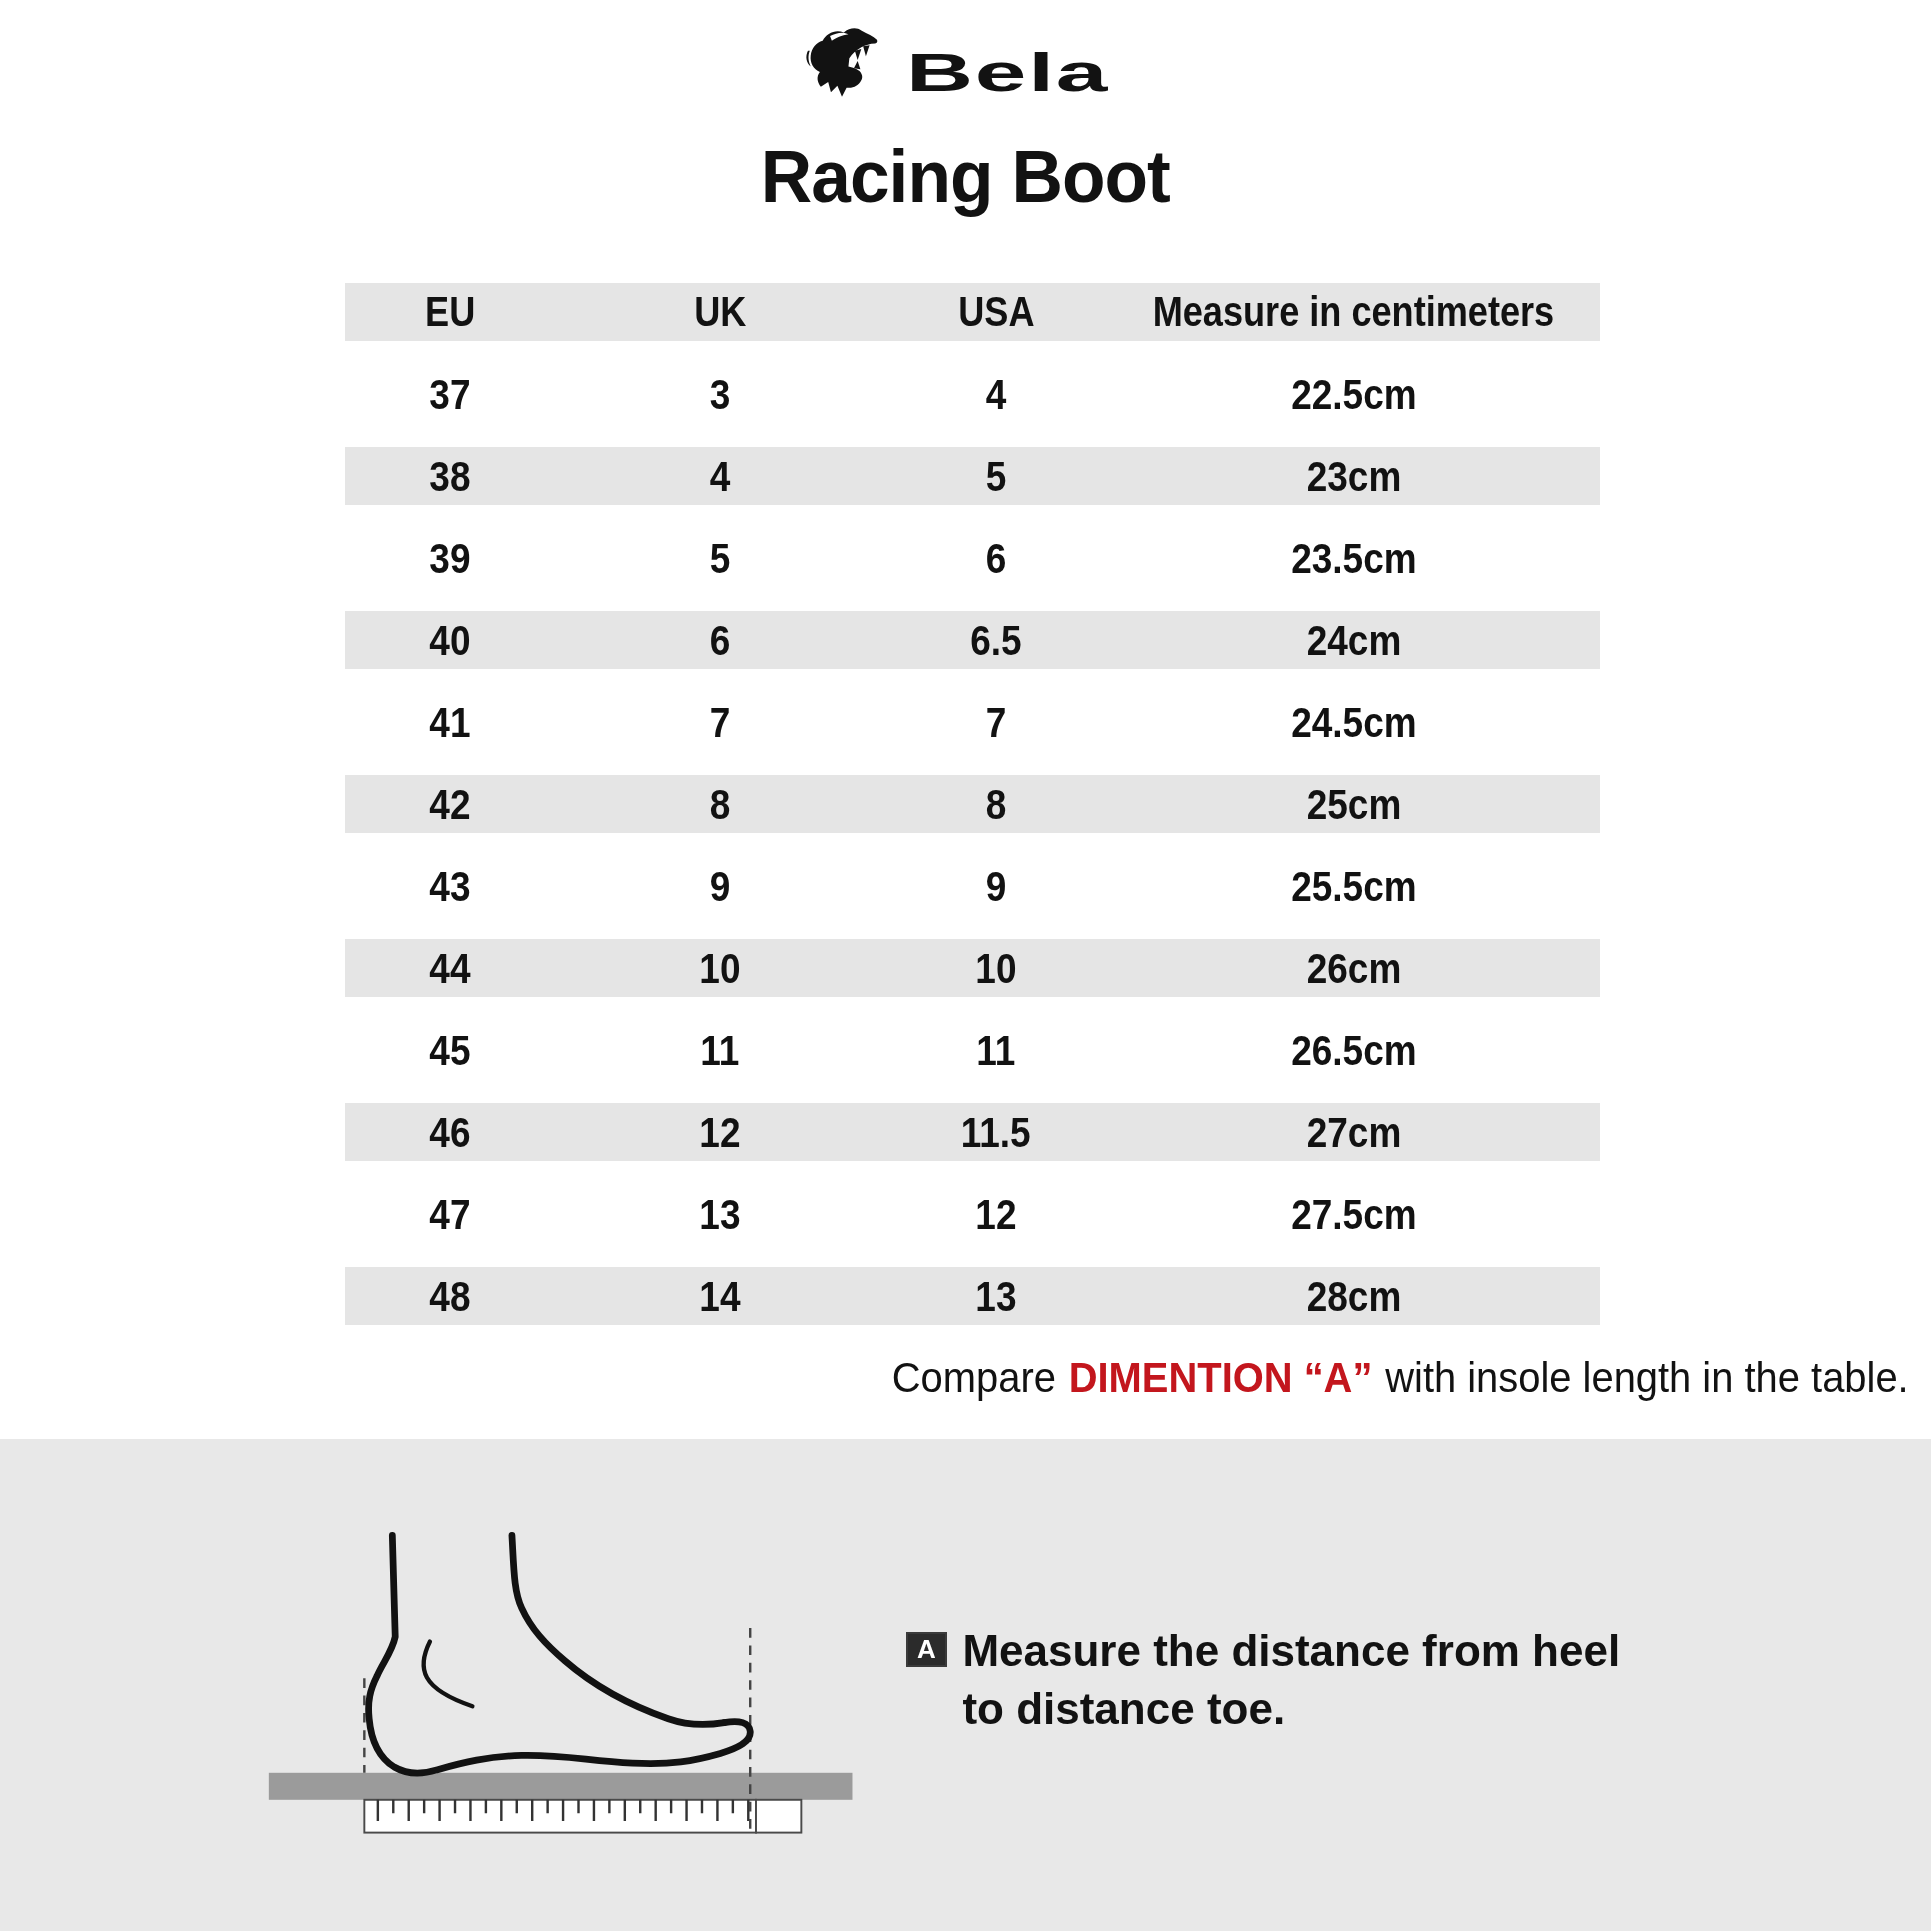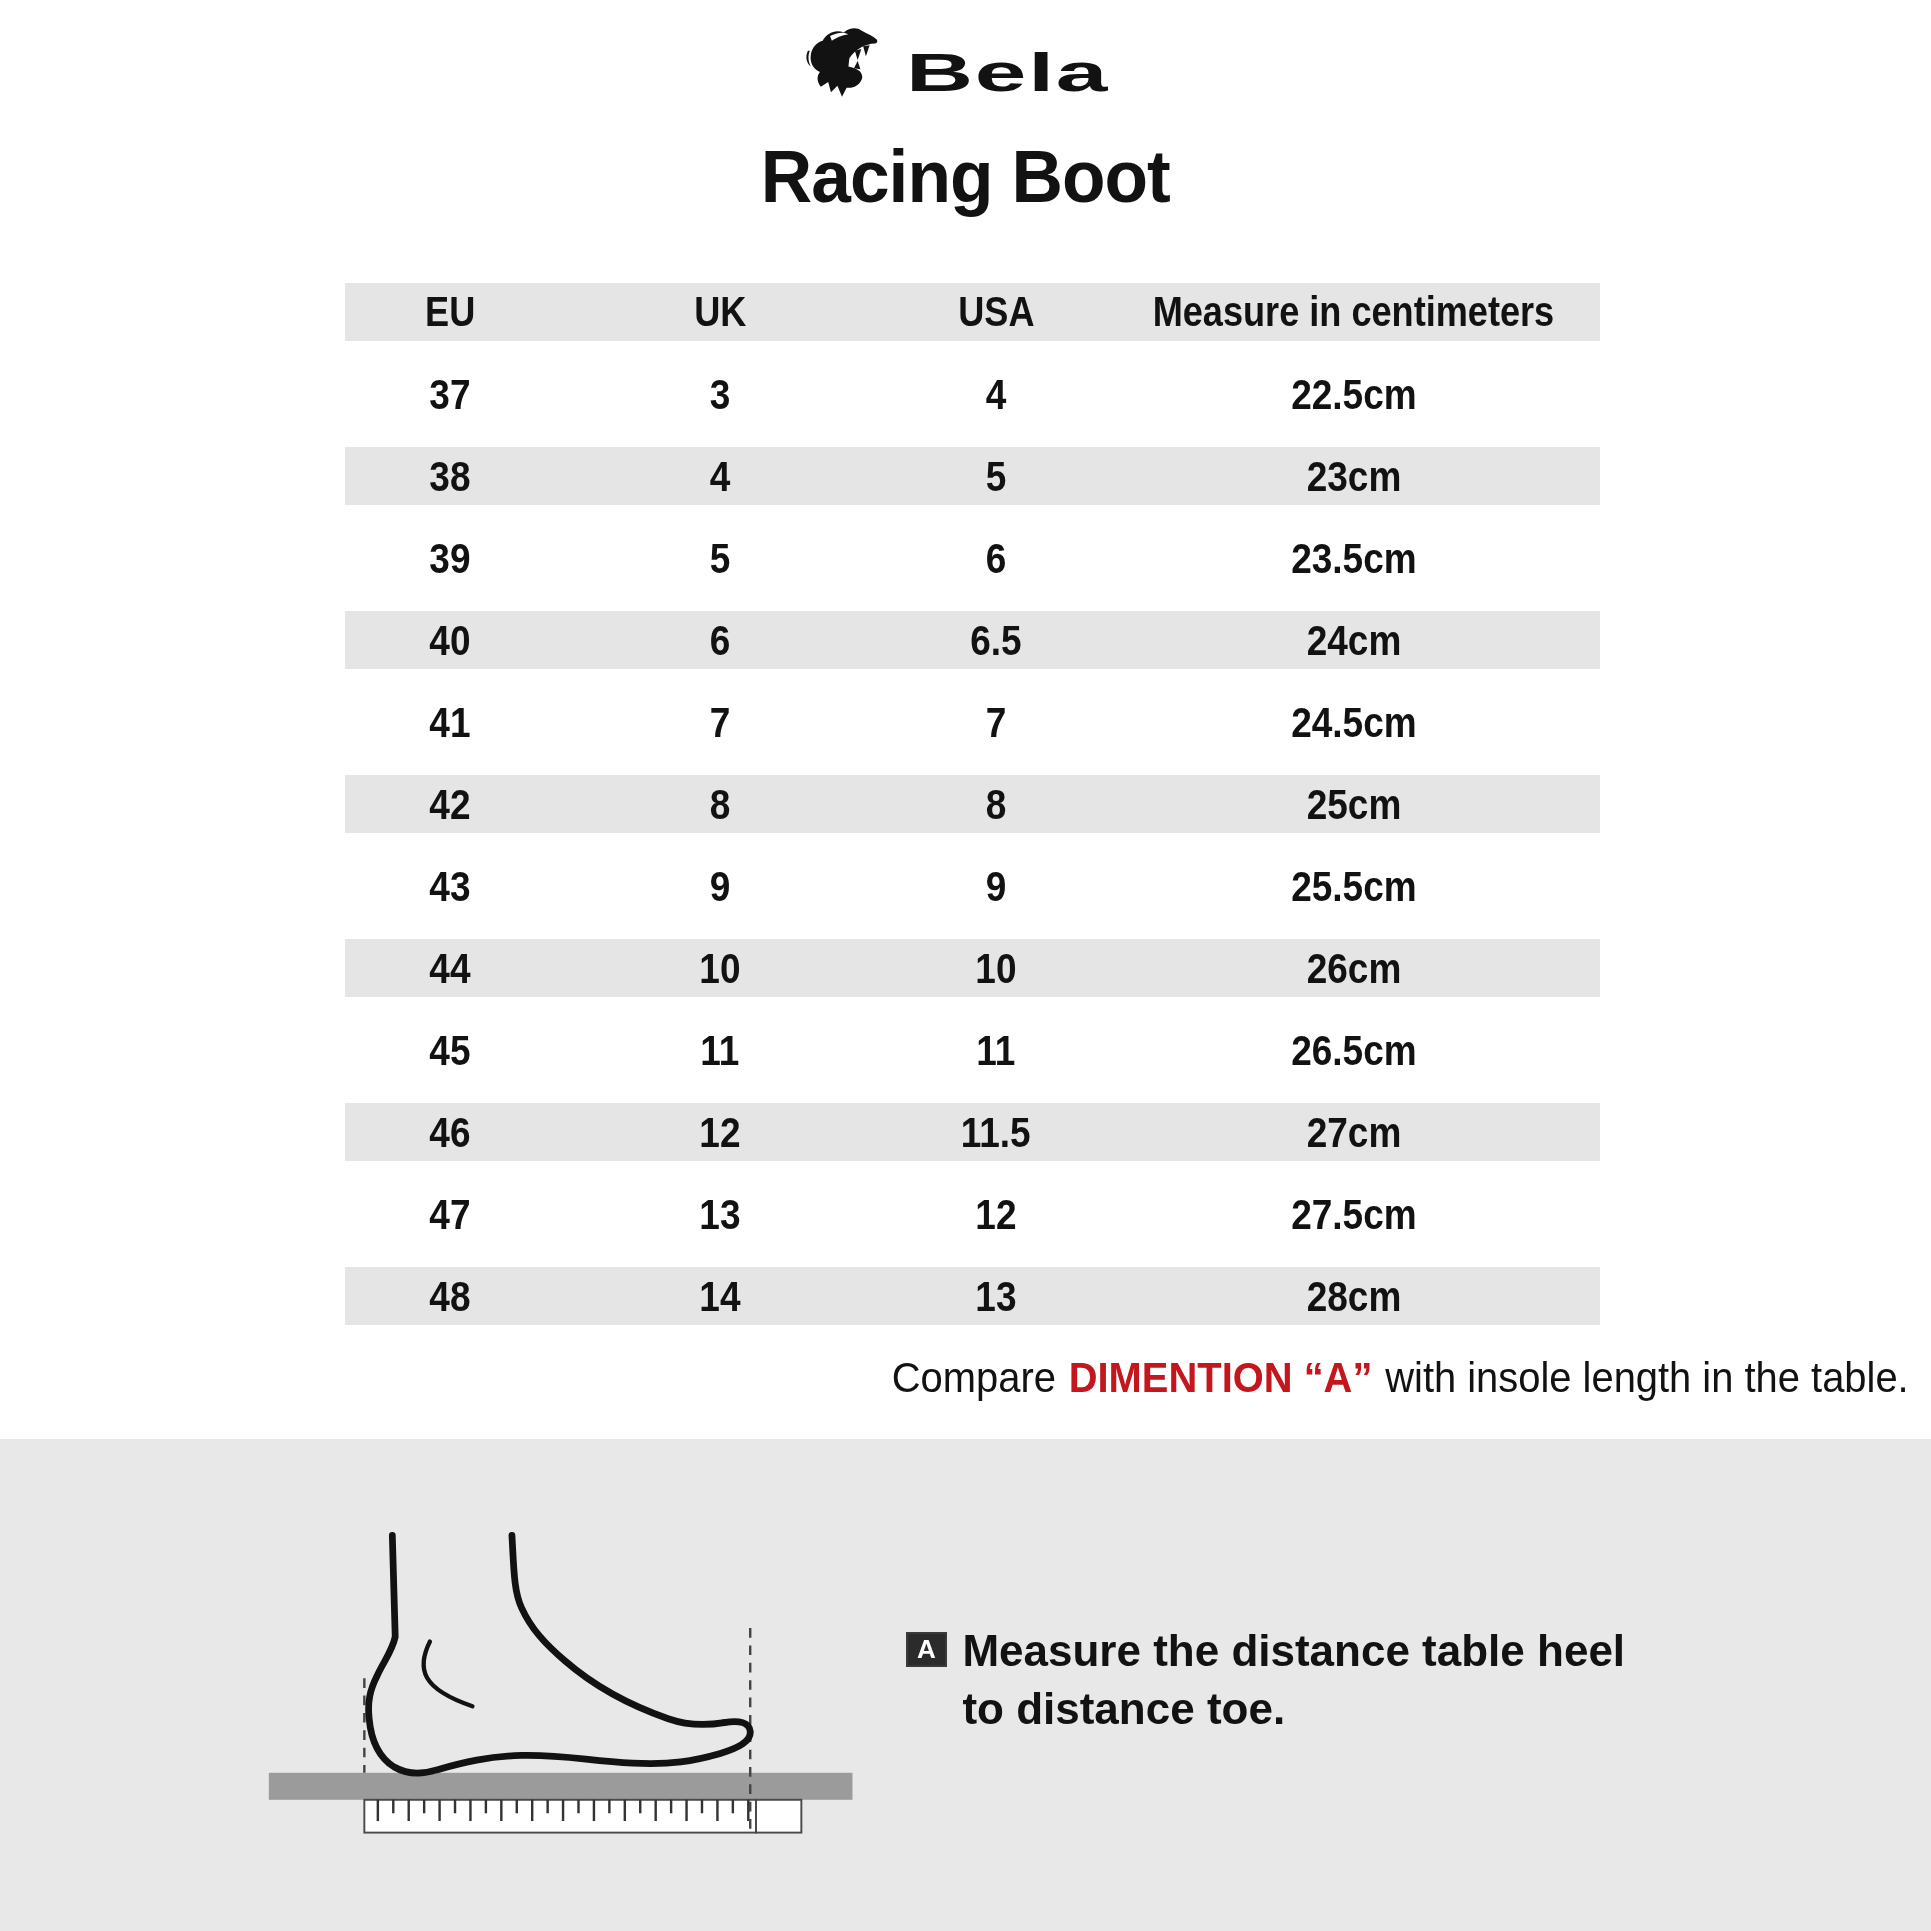--- a/index.html
+++ b/index.html
@@ -283,20 +283,20 @@
                  C695,338 718,334 746,326 C766,320 778,313 777,303 C776,294 766,291 750,294"></path>
         <path stroke-width="7" d="M530,100 C532,135 532,158 540,175 C550,197 565,213 585,230
                  C615,256 652,276 692,290 C712,297 732,297 750,294"></path>
         <path stroke-width="4.5" d="M445,210 C431,238 436,259 489,277"></path>
       </g>
     </svg>
 
     <div class="note">
       <div class="badge">A</div>
       <div class="note-text">
-        <div>Measure the distance table heel</div>
+        <div>Measure the distance from heel</div>
         <div>to distance toe.</div>
       </div>
     </div>
   </div>
 
 </div>
 
 
 </body></html>

